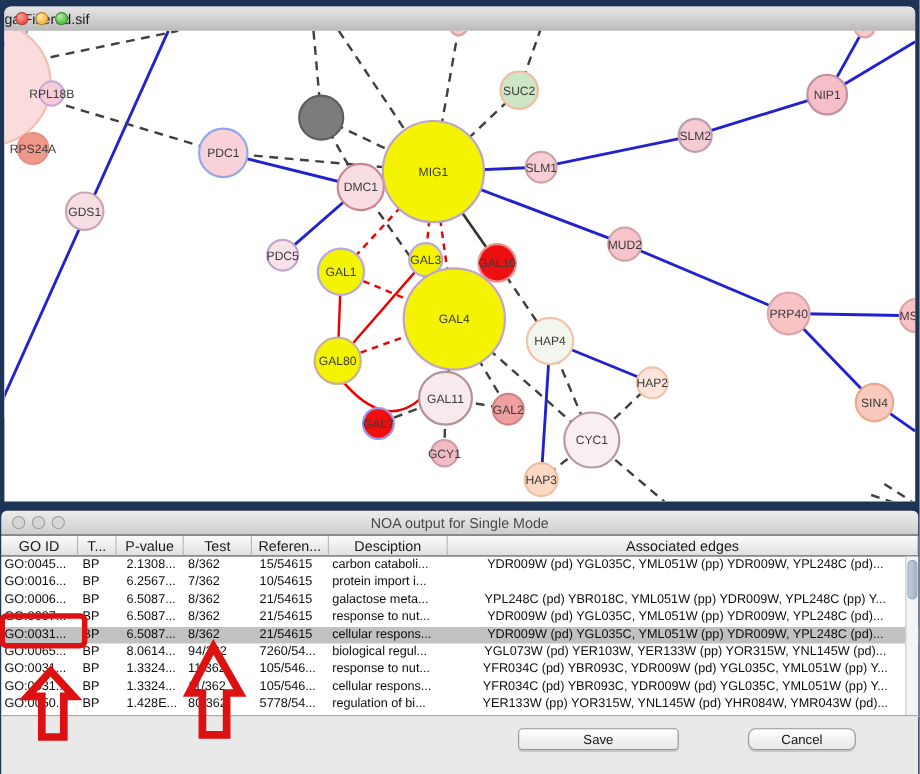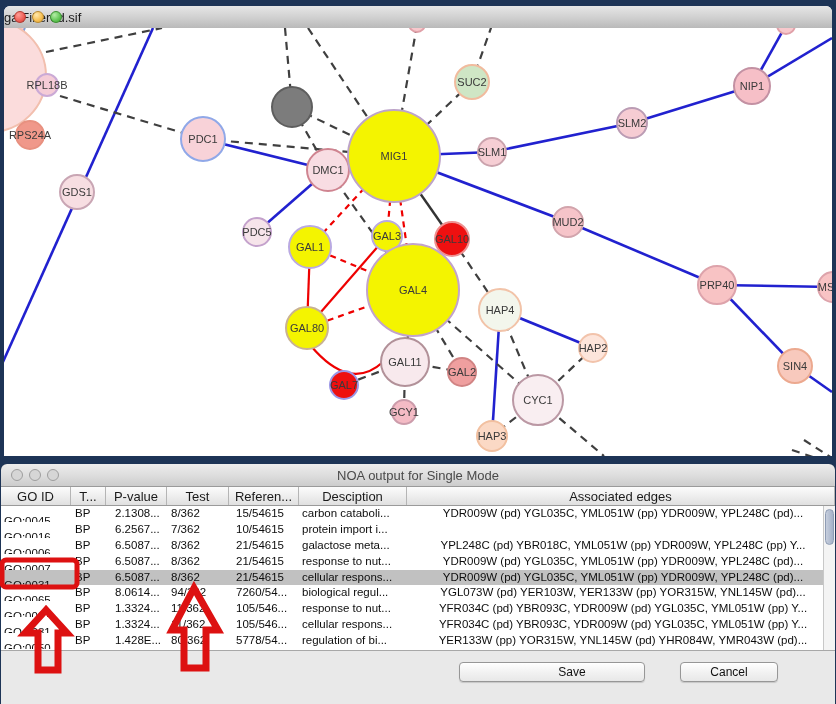--- a/index.html
+++ b/index.html
@@ -40,37 +40,37 @@
   .tbl-head{display:flex;height:18px;background:linear-gradient(#fcfcfc,#e0e0e0);
             border-bottom:1px solid #9a9a9a;font-size:13px;color:#1a1a1a;}
   .hc{display:flex;align-items:center;justify-content:center;border-right:1px solid #b5b5b5;
       box-sizing:border-box;overflow:hidden;white-space:nowrap;}
   .rows{position:relative;height:146px;background:#fff;}
   .trow{display:flex;height:15.9px;line-height:15.9px;font-size:11.5px;color:#0d0d0d;white-space:nowrap;}
   .trow.sel{background:#c1c1c1;}
   .trow>div{overflow:hidden;box-sizing:border-box;padding-left:4px;}
   .c0{width:70px;} .c1{width:35px;} .c2{width:61px;} .c3{width:62px;}
   .c4{width:70px;} .c5{width:108px;} .c6{flex:1;text-align:center;}
-  .trow .c0{padding-left:3px;margin-top:8px;} .trow .c2{padding-left:9px;} .trow .c4{padding-left:7px;}
+  .trow .c0{padding-left:3px;} .trow .c2{padding-left:9px;} .trow .c4{padding-left:7px;}
   .trow .c5{padding-left:3px;}
 
   .vscroll{position:absolute;right:0;top:0;width:12px;height:146px;background:#f4f4f4;
            border-left:1px solid #c8c8c8;box-sizing:border-box;}
   .vthumb{position:absolute;left:1px;right:1px;top:3px;height:36px;border-radius:5px;
           background:linear-gradient(90deg,#c6cedd,#a4b1c8);border:1px solid #8e9cb4;box-sizing:border-box;}
 
   .tbl-bottom{position:absolute;left:0;right:0;top:186px;bottom:0;background:#e9e9e9;
               border-top:1px solid #a8a8a8;}
   .mac-btn{position:absolute;top:11px;height:18px;border:1px solid #979797;border-radius:4px;
            background:linear-gradient(#ffffff,#f2f2f2 50%,#e8e8e8);
            box-shadow:inset 0 1px 0 #fff,0 1px 1px rgba(0,0,0,.15);
            font-size:12px;color:#111;display:flex;align-items:center;justify-content:center;
            font-family:"Liberation Sans",sans-serif;}
-  #save-btn{left:458px;width:144px;padding-left:40px;}
-  #cancel-btn{left:679px;width:96px;}
+  #save-btn{left:470px;width:144px;}
+  #cancel-btn{left:679px;width:96px;border-radius:7px;}
 
   
   #annot{position:absolute;left:0;top:0;width:836px;height:704px;pointer-events:none;}
 </style>
 </head>
 <body>
 
 <div class="net-win">
   <div class="titlebar">
     <div class="lights">

